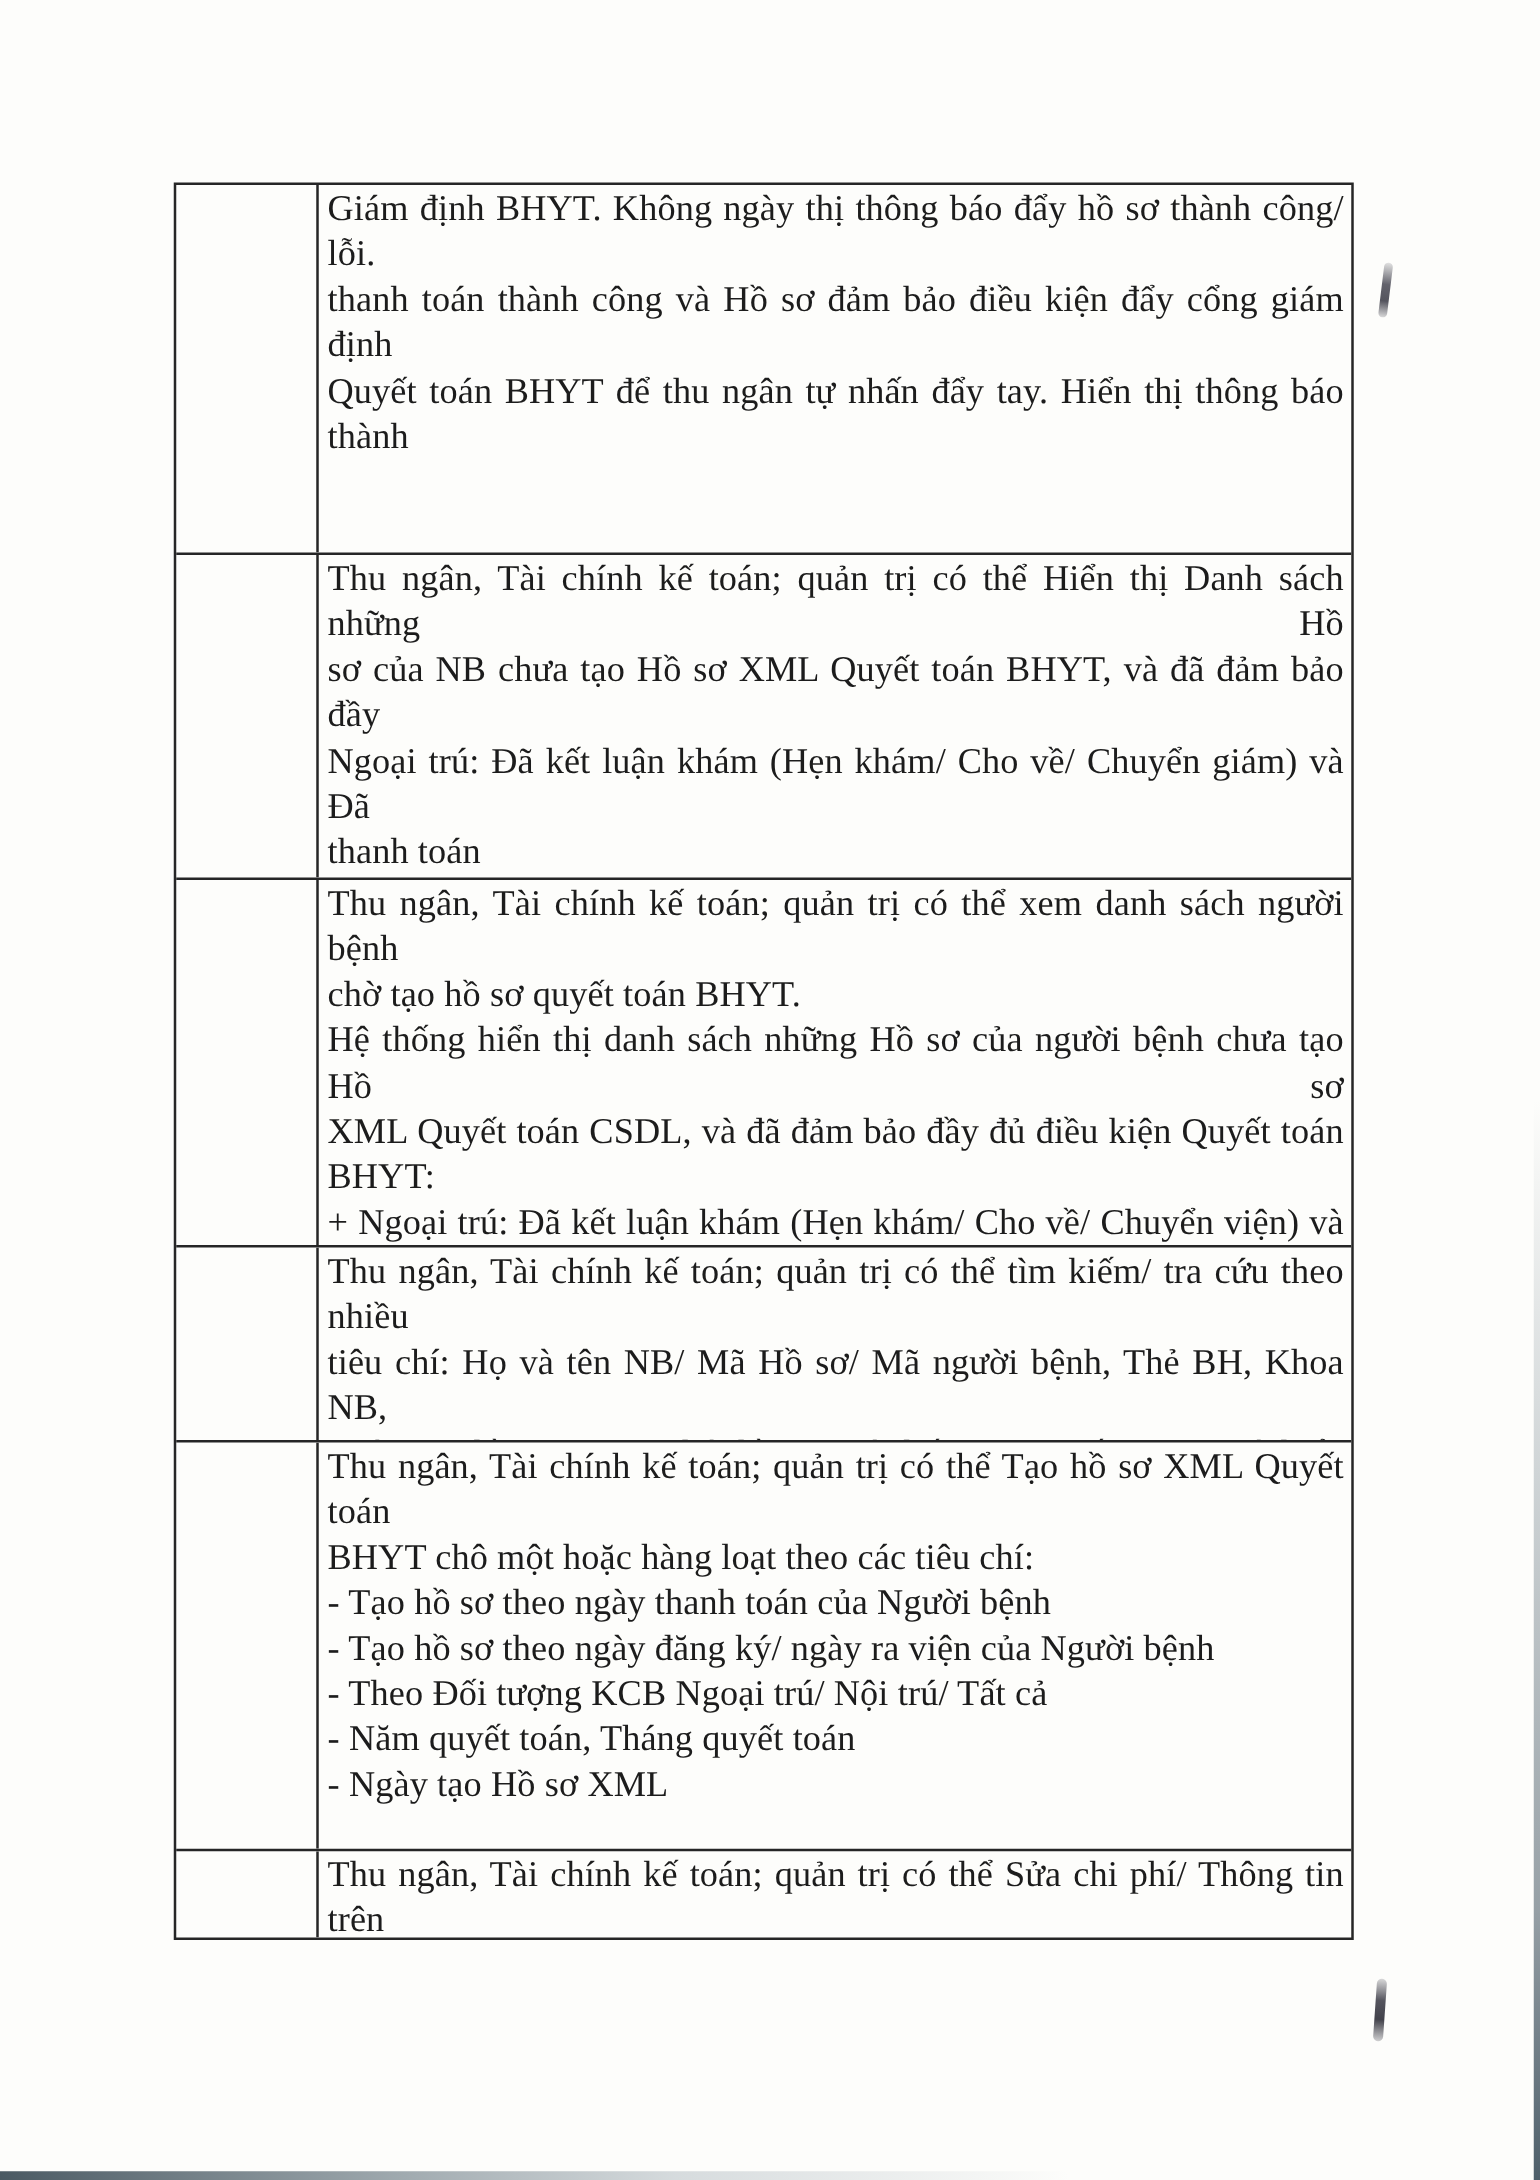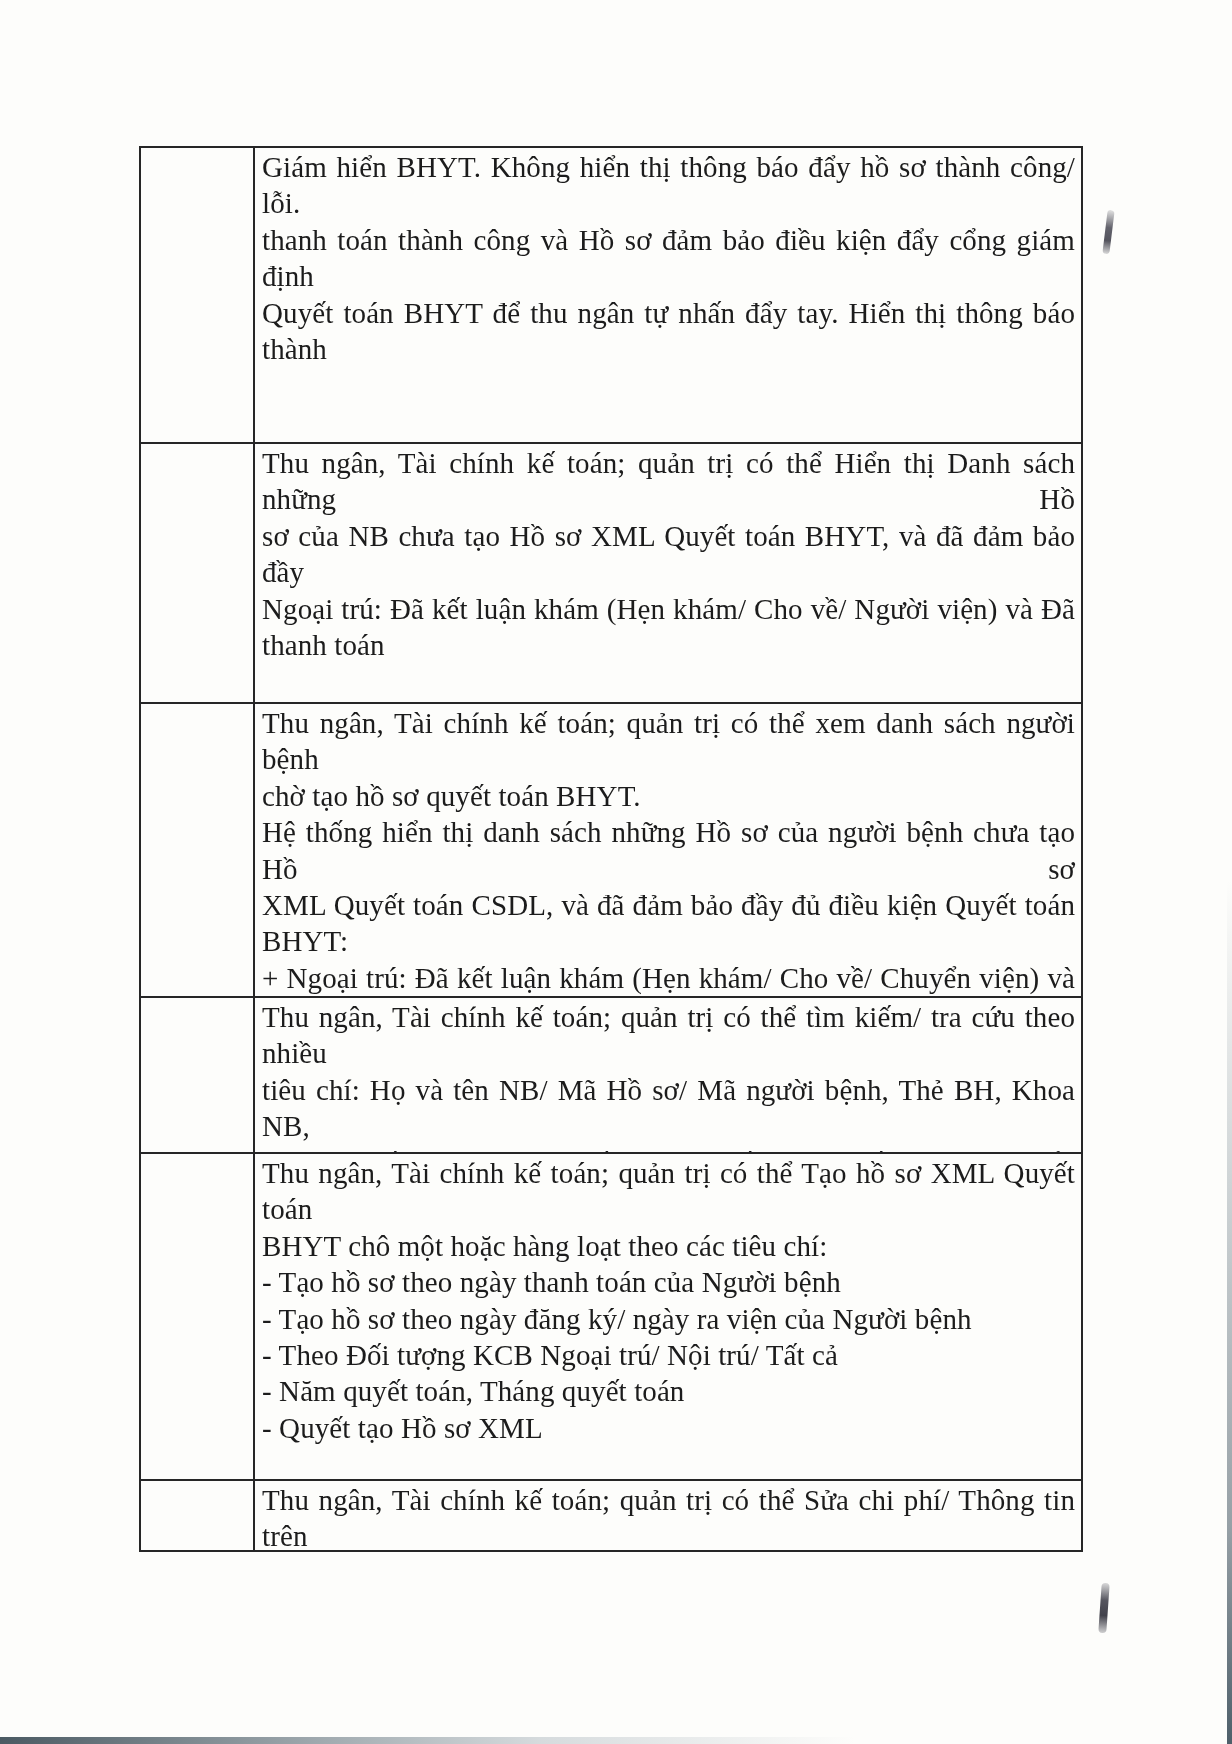--- a/index.html
+++ b/index.html
@@ -73,32 +73,32 @@
 </head>
 <body>
 
 <div class="sheet">
 
   <div class="doc-table">
 
     <div class="row r1">
       <div class="cell num"></div>
       <div class="cell body">
-          <div class="line j">Giám hiển BHYT. Không hiển thị thông báo đẩy hồ sơ thành công/ lỗi.</div>
+          <div class="line j">Giám định BHYT. Không ngày thị thông báo đẩy hồ sơ thành công/ lỗi.</div>
           <div class="line j">thanh toán thành công và Hồ sơ đảm bảo điều kiện đẩy cổng giám định</div>
           <div class="line j">Quyết toán BHYT để thu ngân tự nhấn đẩy tay. Hiển thị thông báo thành</div>
         </div>
     </div>
 
     <div class="row r2">
       <div class="cell num"></div>
       <div class="cell body">
           <div class="line j">Thu ngân, Tài chính kế toán; quản trị có thể Hiển thị Danh sách những Hồ</div>
           <div class="line j">sơ của NB chưa tạo Hồ sơ XML Quyết toán BHYT, và đã đảm bảo đầy</div>
-          <div class="line j">Ngoại trú: Đã kết luận khám (Hẹn khám/ Cho về/ Người viện) và Đã</div>
+          <div class="line j">Ngoại trú: Đã kết luận khám (Hẹn khám/ Cho về/ Chuyển giám) và Đã</div>
           <div class="line">thanh toán</div>
         </div>
     </div>
 
     <div class="row r3">
       <div class="cell num"></div>
       <div class="cell body">
           <div class="line j">Thu ngân, Tài chính kế toán; quản trị có thể xem danh sách người bệnh</div>
           <div class="line">chờ tạo hồ sơ quyết toán BHYT.</div>
           <div class="line j">Hệ thống hiển thị danh sách những Hồ sơ của người bệnh chưa tạo Hồ sơ</div>
@@ -119,21 +119,21 @@
 
     <div class="row r5">
       <div class="cell num"></div>
       <div class="cell body">
           <div class="line j">Thu ngân, Tài chính kế toán; quản trị có thể Tạo hồ sơ XML Quyết toán</div>
           <div class="line">BHYT chô một hoặc hàng loạt theo các tiêu chí:</div>
           <div class="line">- Tạo hồ sơ theo ngày thanh toán của Người bệnh</div>
           <div class="line">- Tạo hồ sơ theo ngày đăng ký/ ngày ra viện của Người bệnh</div>
           <div class="line">- Theo Đối tượng KCB Ngoại trú/ Nội trú/ Tất cả</div>
           <div class="line">- Năm quyết toán, Tháng quyết toán</div>
-          <div class="line">- Quyết tạo Hồ sơ XML</div>
+          <div class="line">- Ngày tạo Hồ sơ XML</div>
         </div>
     </div>
 
     <div class="row r6">
       <div class="cell num"></div>
       <div class="cell body">
           <div class="line j">Thu ngân, Tài chính kế toán; quản trị có thể Sửa chi phí/ Thông tin trên</div>
         </div>
     </div>
 

